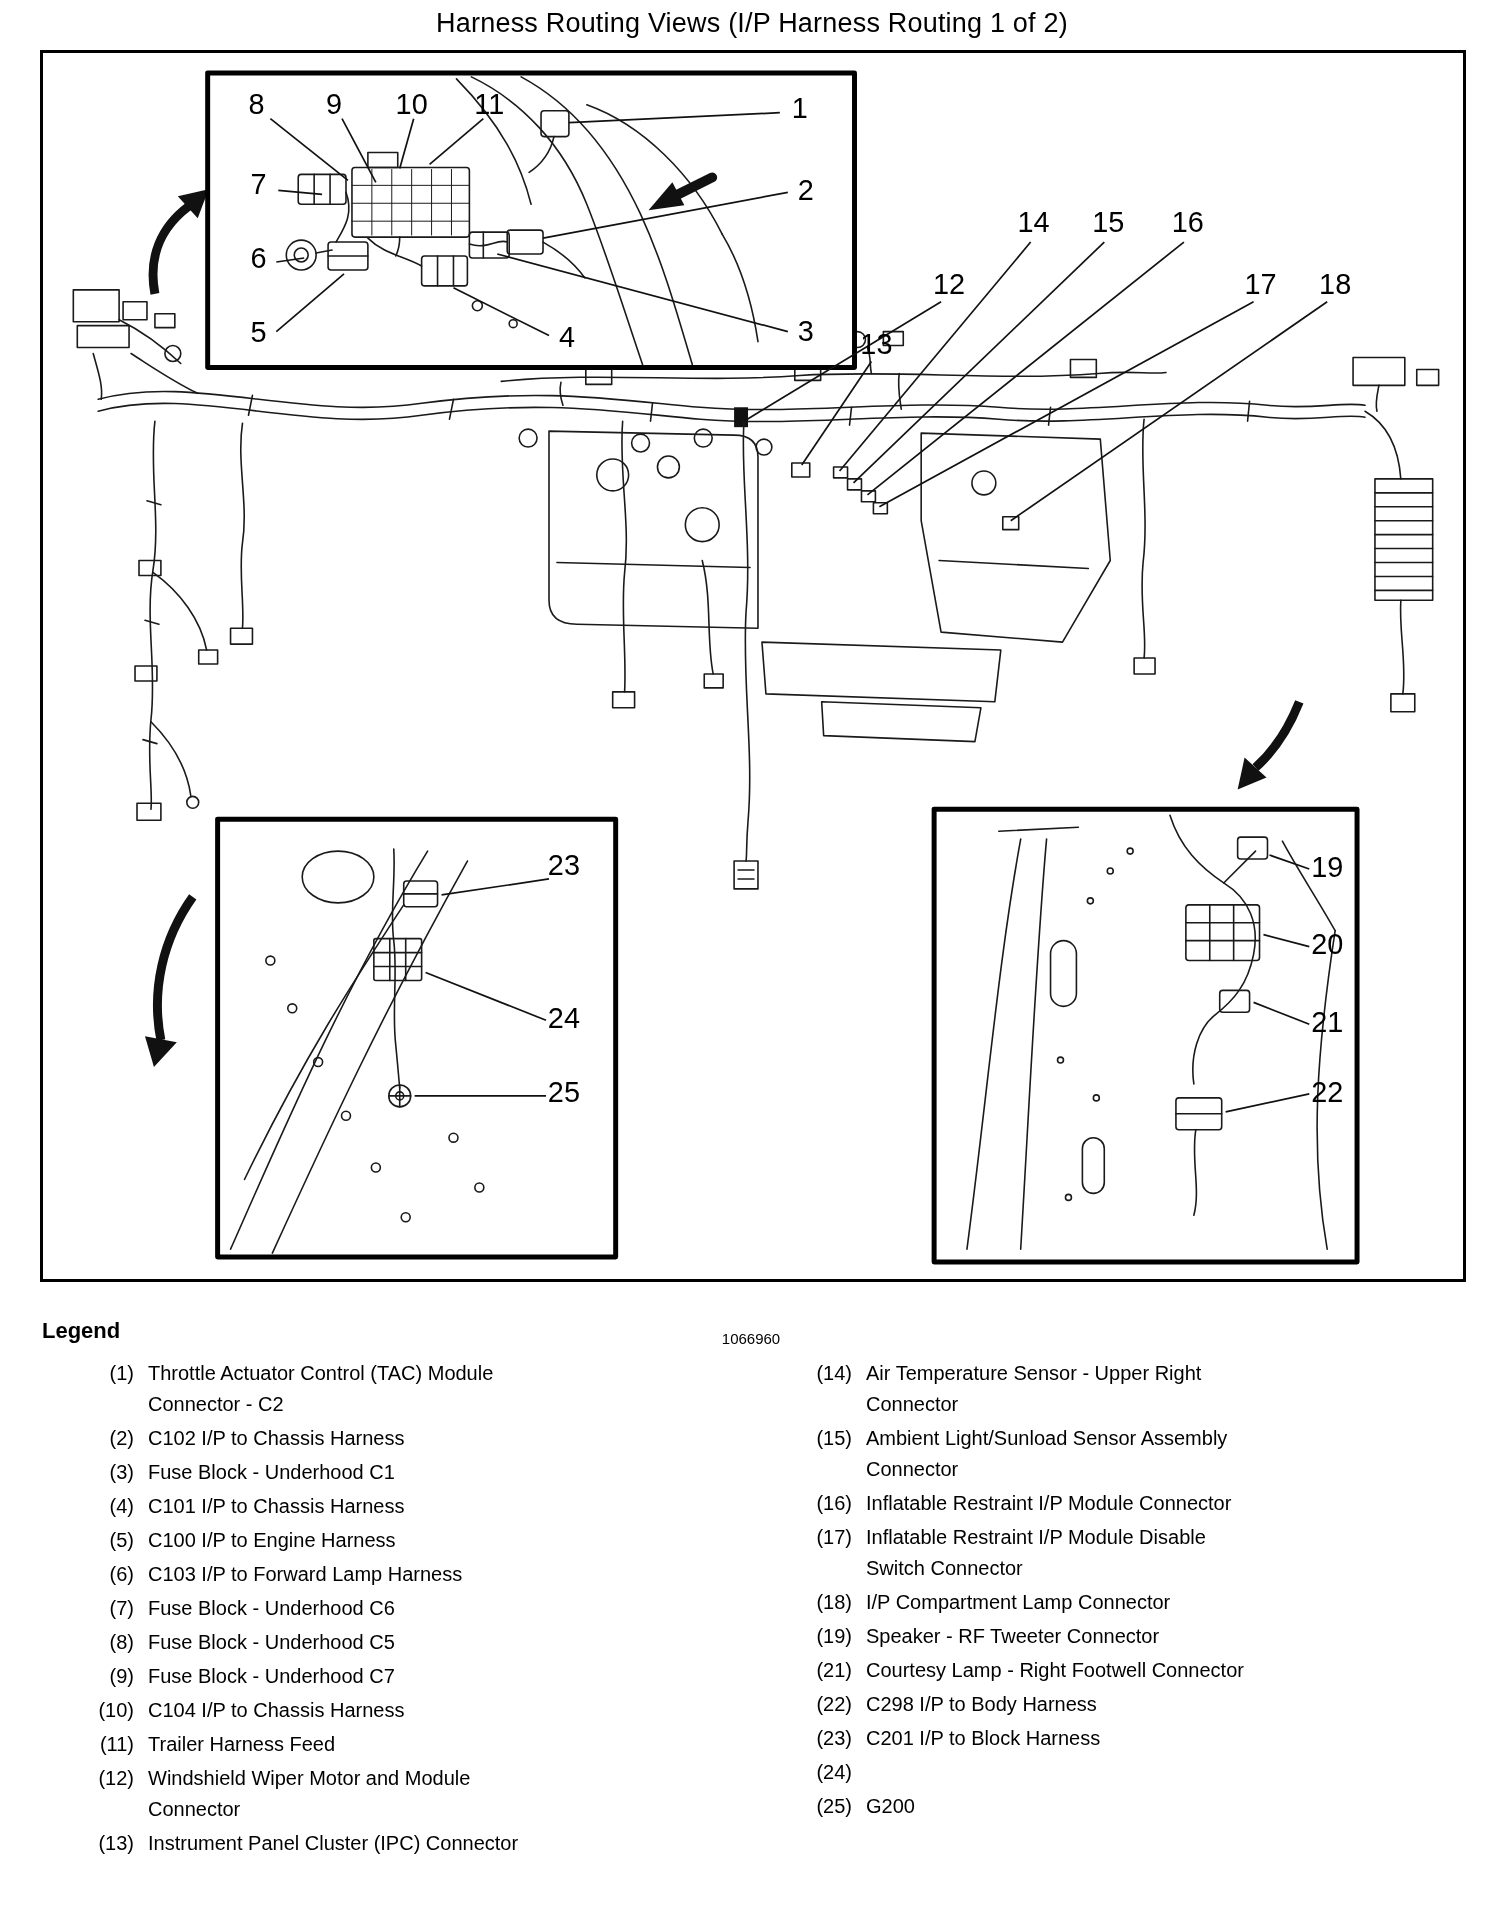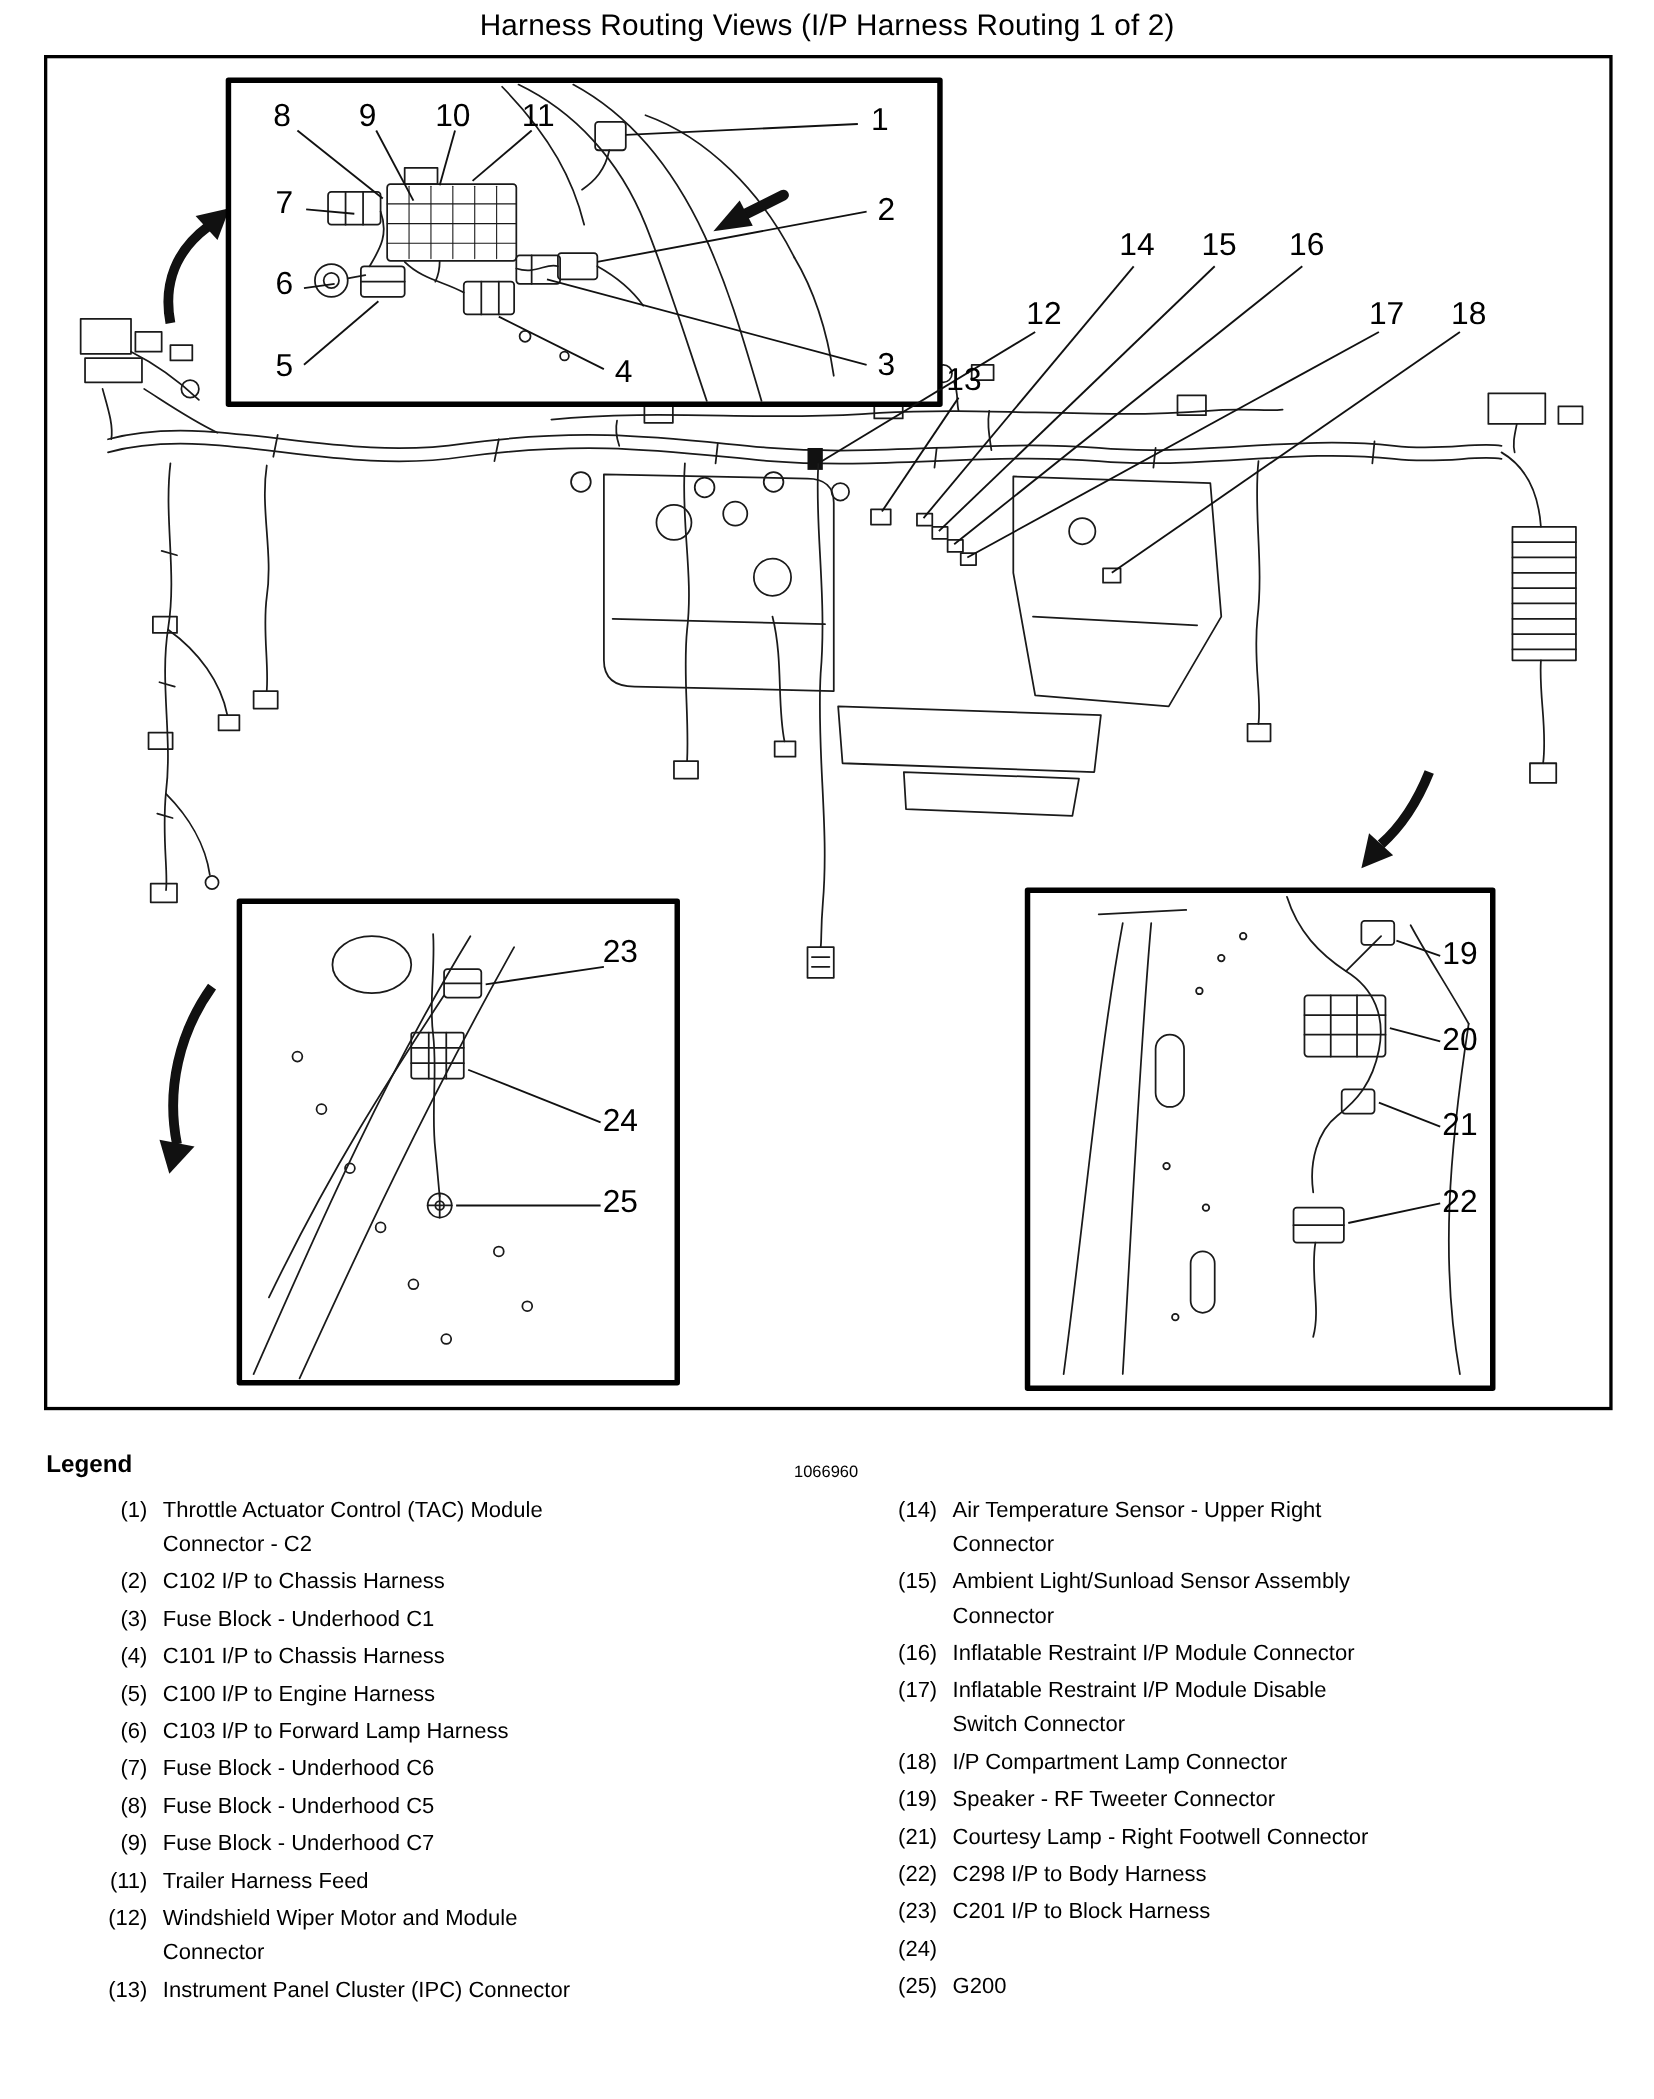--- a/index.html
+++ b/index.html
@@ -339,20 +339,24 @@
       </div>
     <div class="legend-item">
         <span class="num">(8)</span>
         <span class="txt">Fuse Block - Underhood C5</span>
       </div>
     <div class="legend-item">
         <span class="num">(9)</span>
         <span class="txt">Fuse Block - Underhood C7</span>
       </div>
     <div class="legend-item">
+        <span class="num">(10)</span>
+        <span class="txt">C104 I/P to Chassis Harness</span>
+      </div>
+    <div class="legend-item">
         <span class="num">(11)</span>
         <span class="txt">Trailer Harness Feed</span>
       </div>
     <div class="legend-item">
         <span class="num">(12)</span>
         <span class="txt">Windshield Wiper Motor and Module Connector</span>
       </div>
     <div class="legend-item">
         <span class="num">(13)</span>
         <span class="txt">Instrument Panel Cluster (IPC) Connector</span>

